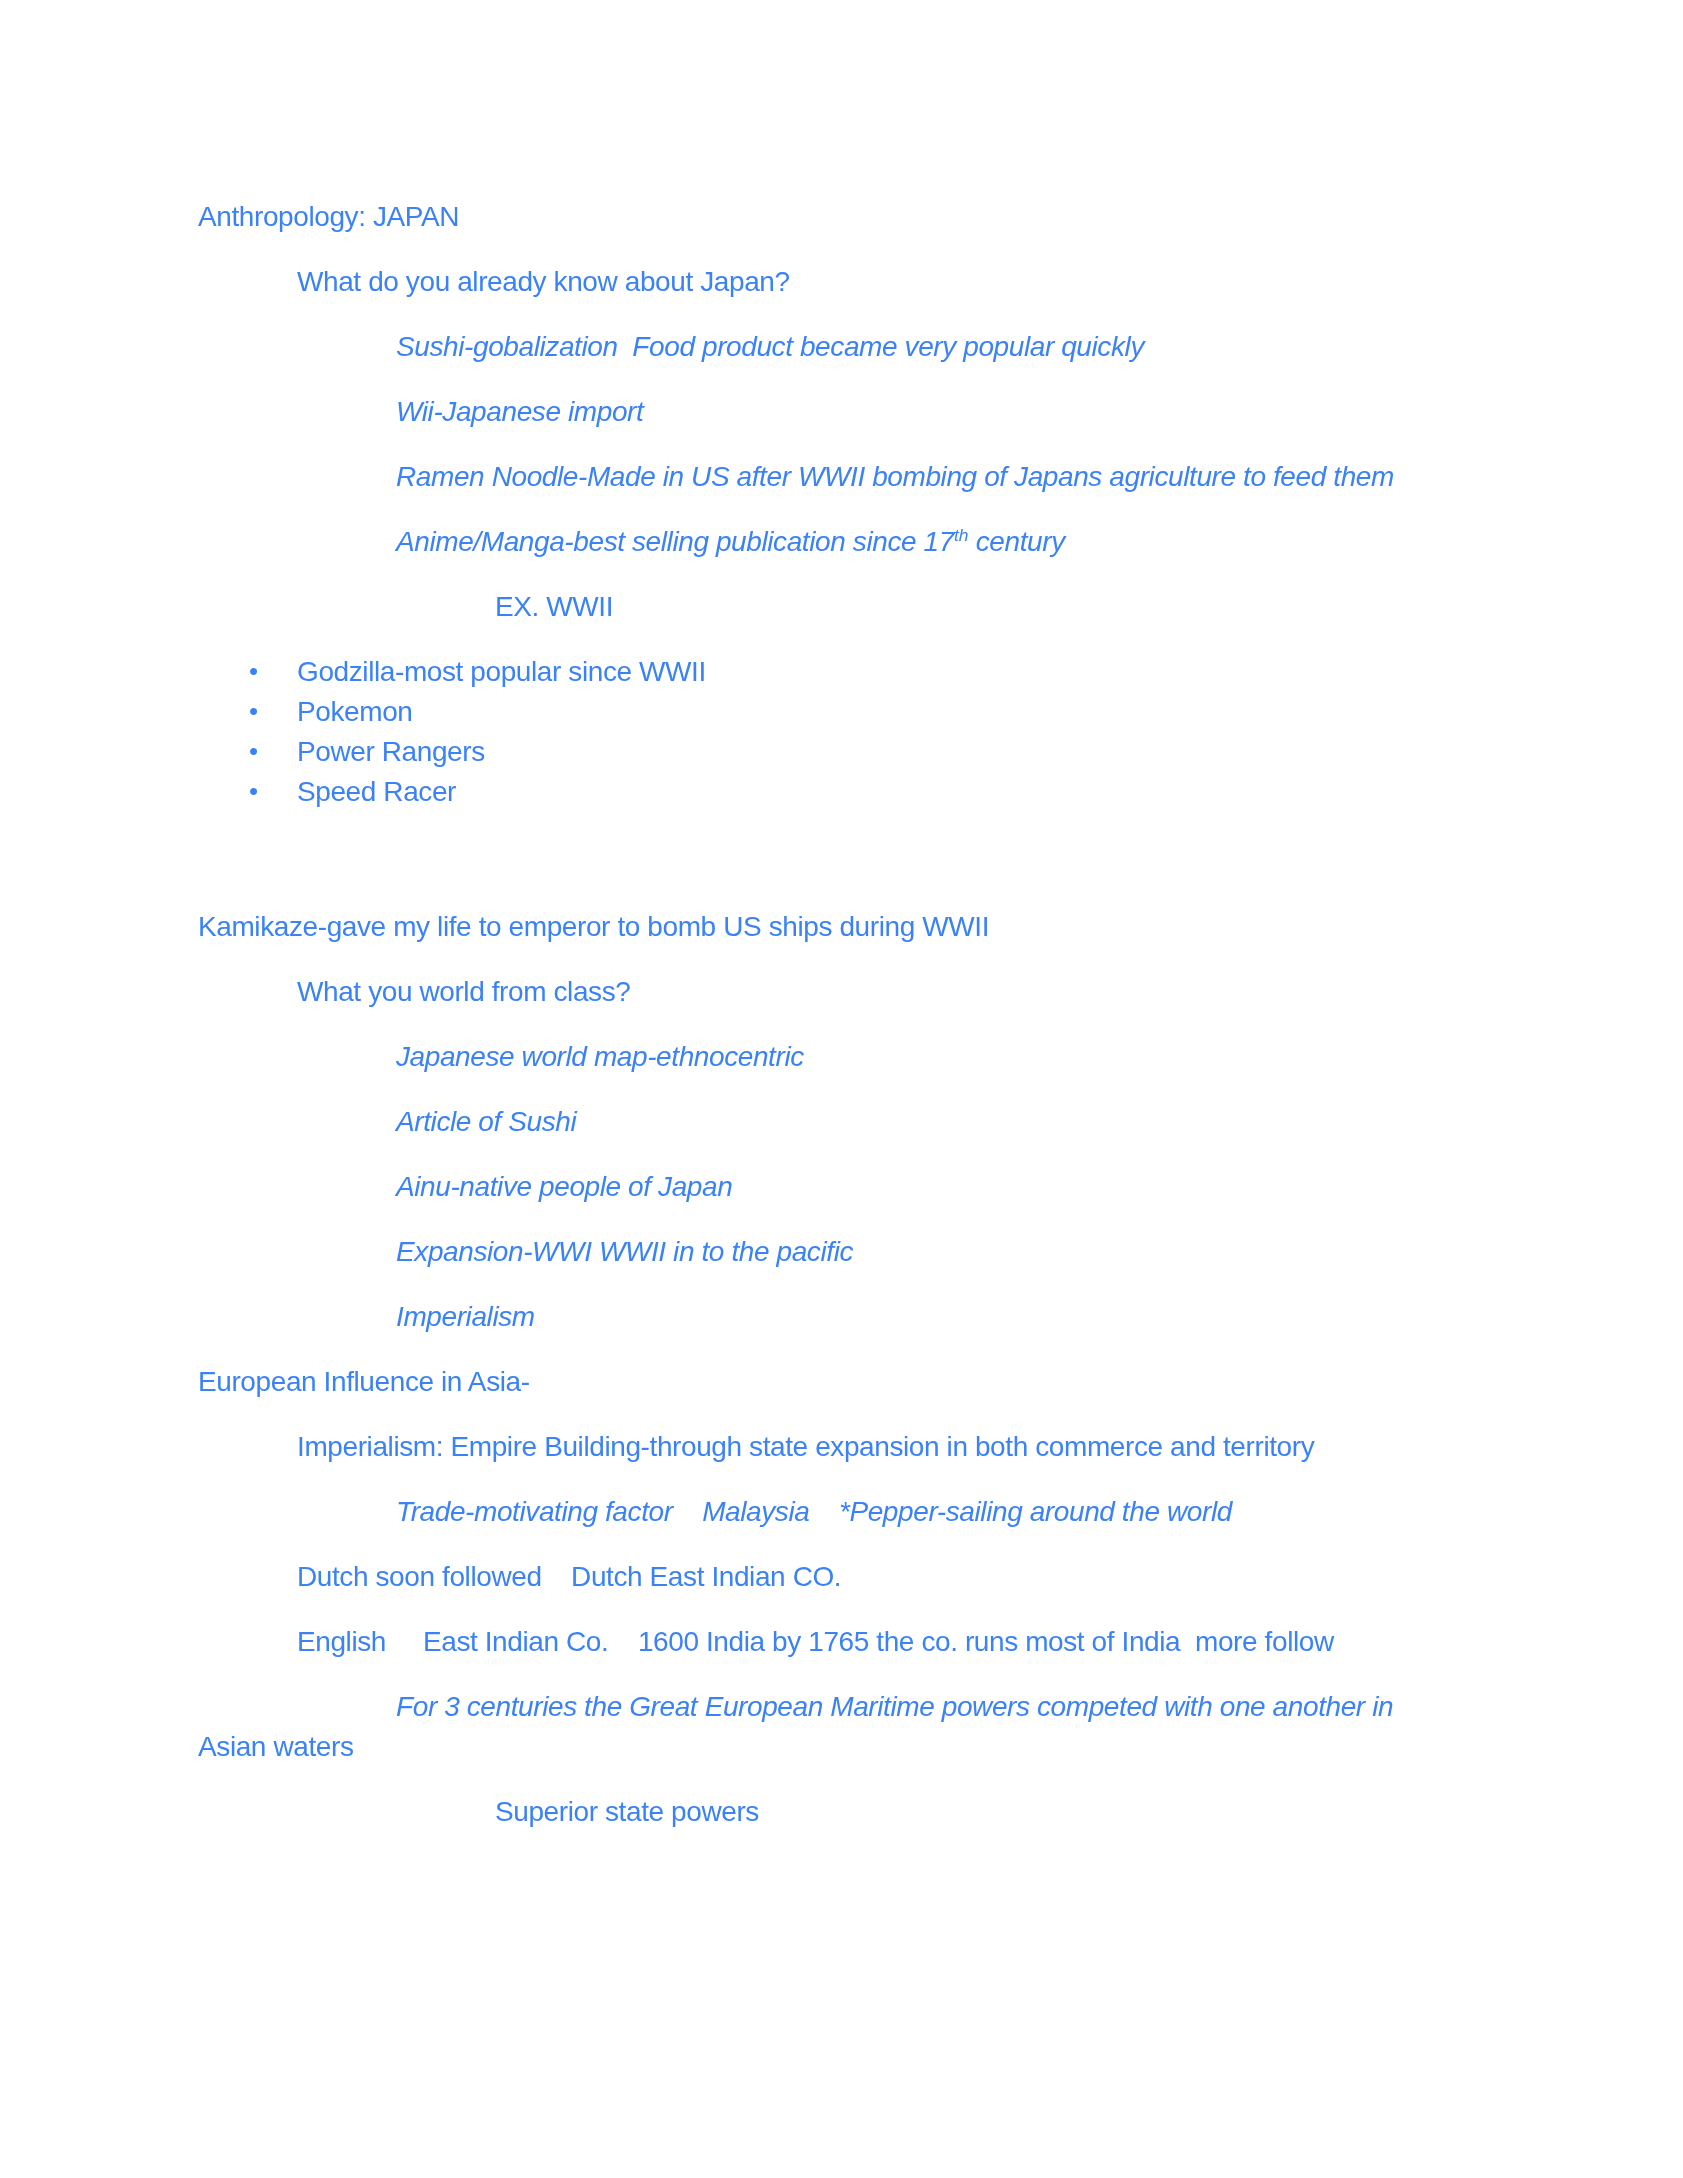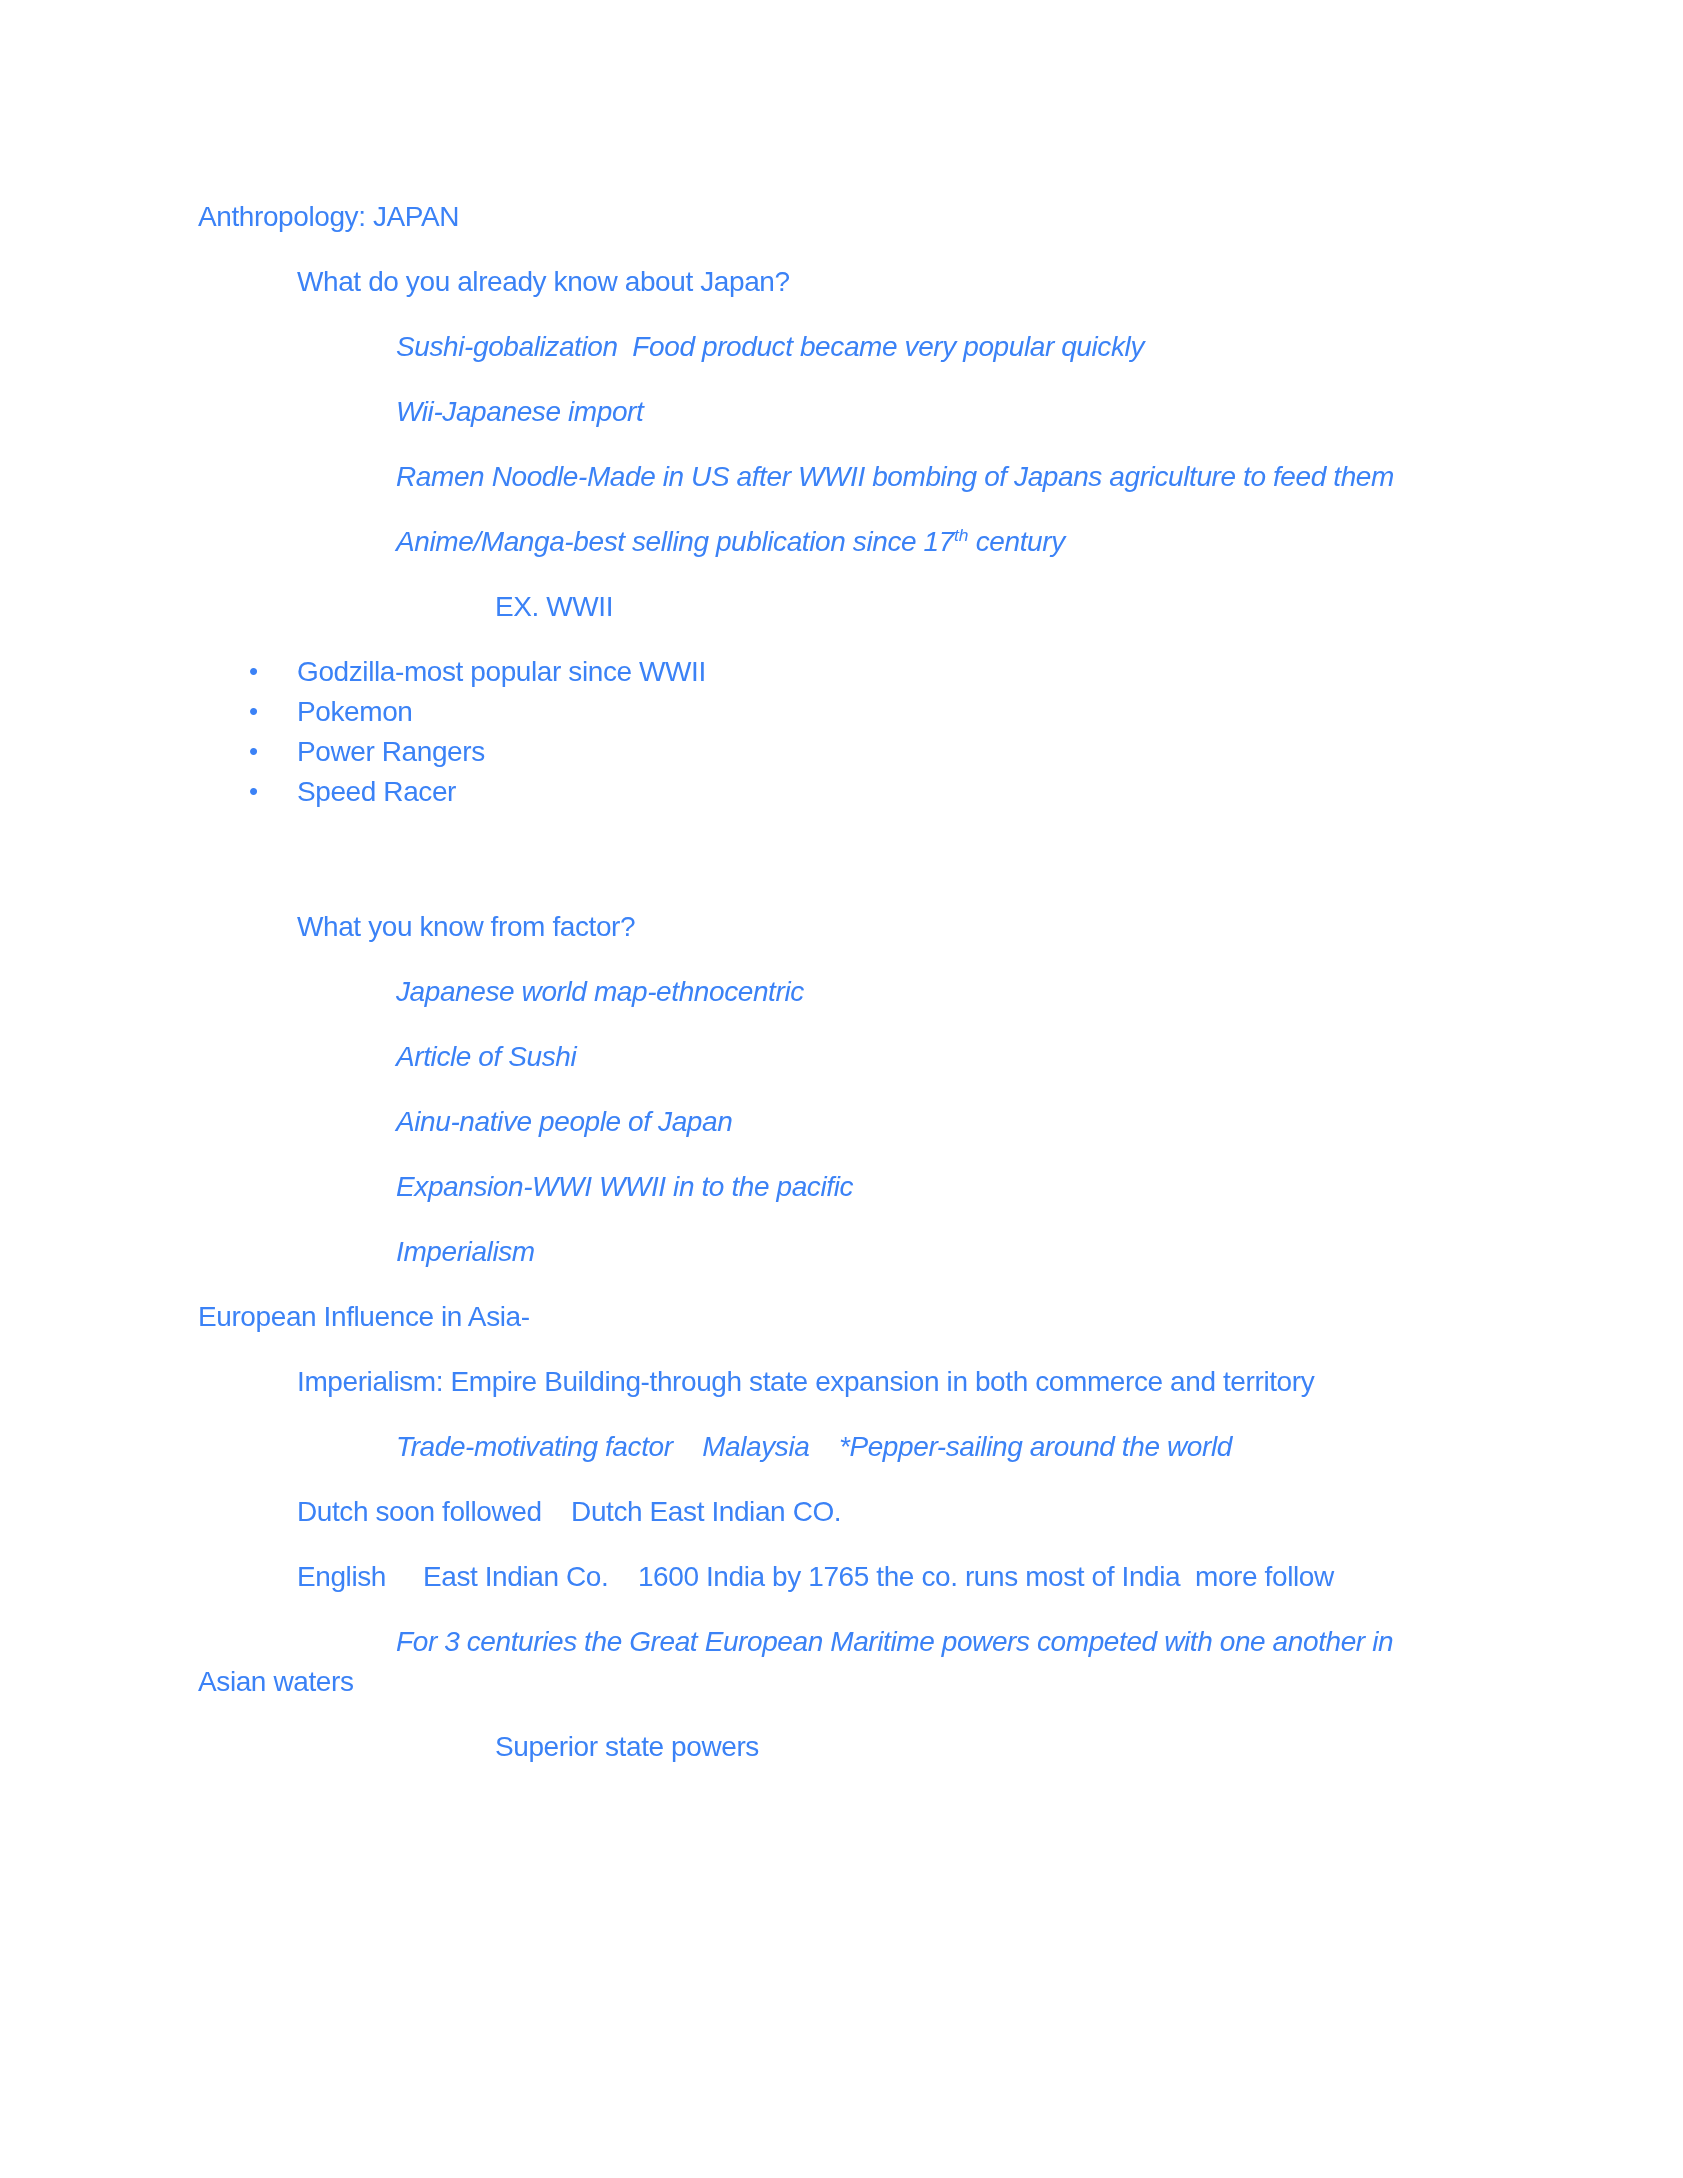--- a/index.html
+++ b/index.html
@@ -64,21 +64,22 @@
 
     <div class="line indent-2"><span>Anime/Manga-best selling publication since 17</span><span class="sup">th</span><span> century</span></div>
 
     <div class="line indent-3">EX. WWII</div>
 
     <div class="line bullet tight"><span class="bullet-glyph">•</span><span>Godzilla-most popular since WWII</span></div>
     <div class="line bullet tight"><span class="bullet-glyph">•</span><span>Pokemon</span></div>
     <div class="line bullet tight"><span class="bullet-glyph">•</span><span>Power Rangers</span></div>
     <div class="line bullet gap-after"><span class="bullet-glyph">•</span><span>Speed Racer</span></div>
 
-    <div class="line indent-1">What you know from factor?</div>
+    <div class="line indent-0">Kamikaze-gave my life to emperor to bomb US ships during WWII</div>
+    <div class="line indent-1">What you world from class?</div>
     <div class="line indent-2">Japanese world map-ethnocentric</div>
     <div class="line indent-2">Article of Sushi</div>
 
 
     <div class="line indent-2">Ainu-native people of Japan</div>
     <div class="line indent-2">Expansion-WWI WWII in to the pacific</div>
     <div class="line indent-2">Imperialism</div>
     <div class="line indent-0">European Influence in Asia-</div>
     <div class="line indent-1">Imperialism: Empire Building-through state expansion in both commerce and territory</div>
     <div class="line indent-2">Trade-motivating factor    Malaysia    *Pepper-sailing around the world</div>

